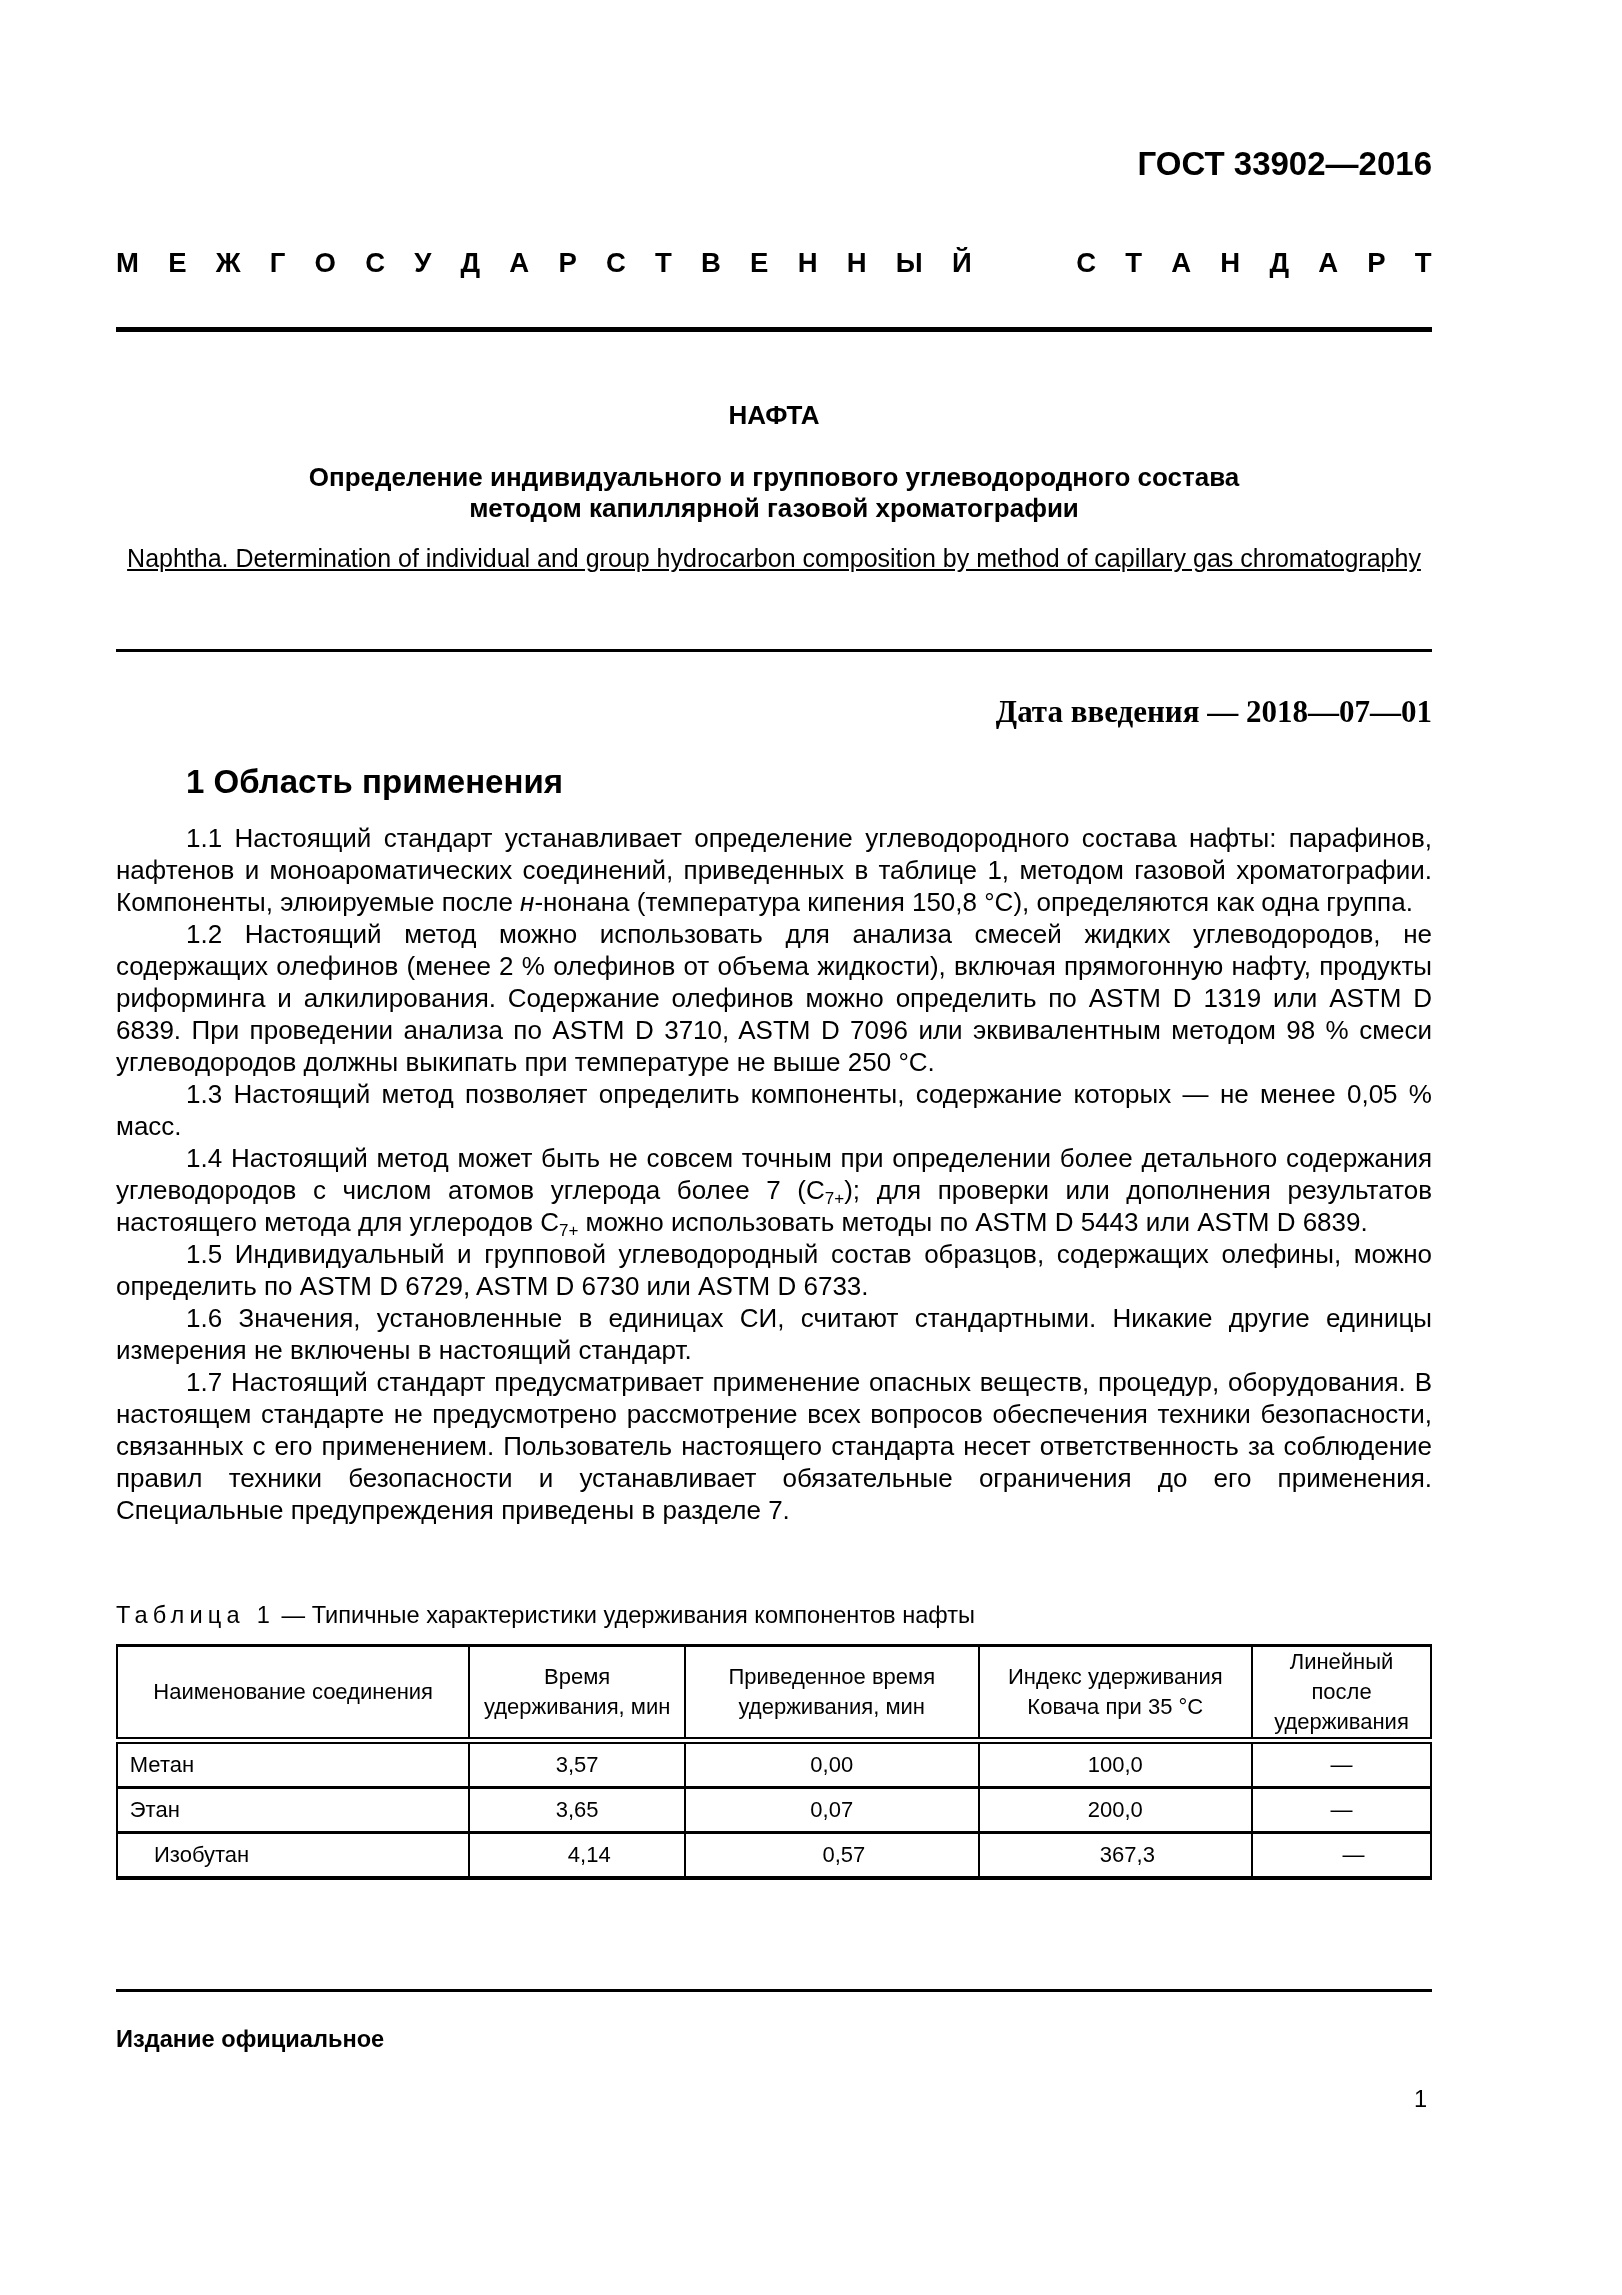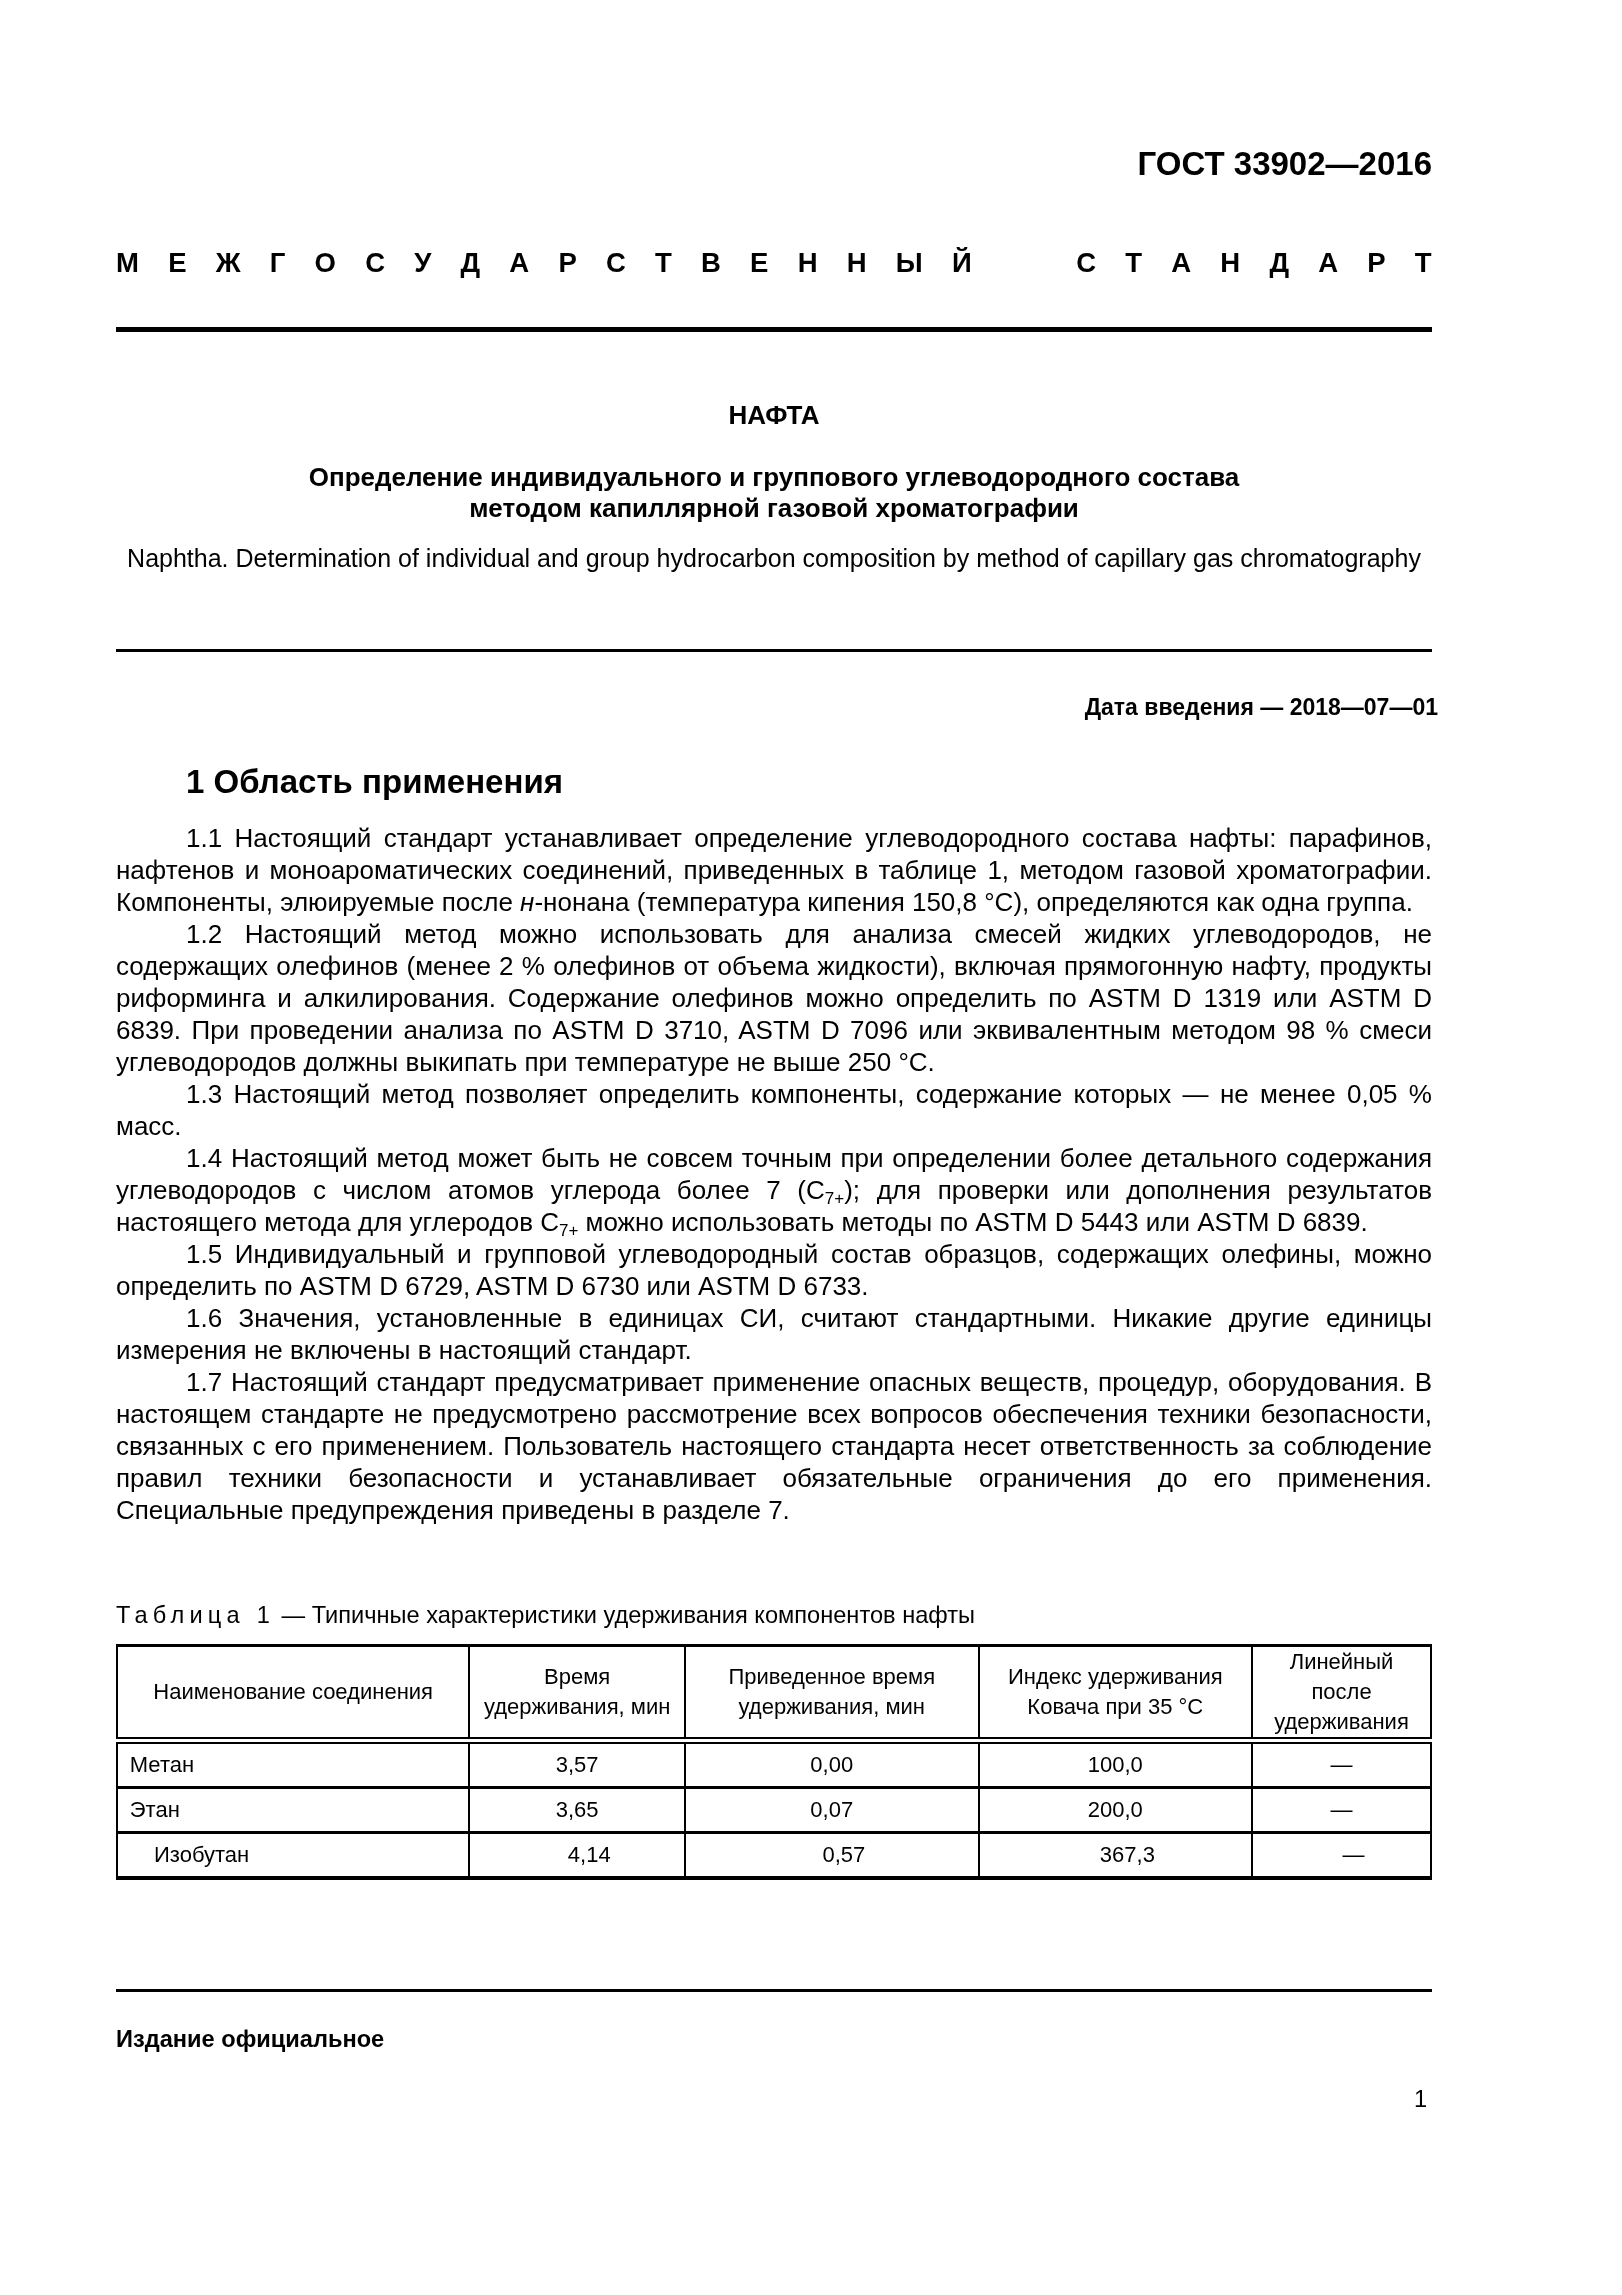--- a/index.html
+++ b/index.html
@@ -8,22 +8,22 @@
   .abs { position: absolute; }
   .doc-code { top: 145px; right: 191px; font-size: 33px; font-weight: bold; letter-spacing: 0; }
   .std-type { top: 247px; left: 116px; width: 1316px; display: flex; justify-content: space-between;
               font-size: 27.5px; font-weight: bold; }
   .std-type .gap { width: 46px; }
   .rule-thick { left: 116px; width: 1316px; height: 5.2px; background: #000; }
   .rule-thin { left: 116px; width: 1316px; height: 2.6px; background: #000; }
   .title-block { left: 116px; width: 1316px; text-align: center; }
   .title-main { top: 400px; font-size: 26px; font-weight: bold; }
   .title-sub { top: 462px; font-size: 26px; font-weight: bold; line-height: 31px; }
-  .title-en { top: 544px; font-size: 25px; }
-  .date { top: 694px; right: 185px; font-size: 23px; font-weight: bold; }
+  .title-en { top: 544px; font-size: 25px; text-decoration: underline; }
+  .date { top: 694px; right: 191px; font-size: 31px; font-weight: bold; font-family: Liberation Serif, serif; }
   .section-heading { top: 763px; left: 186px; font-size: 33px; font-weight: bold; }
   .body-text { top: 822px; left: 116px; width: 1316px; font-size: 26px; line-height: 32px;
                text-align: justify; }
   .body-text p { margin: 0; text-indent: 70px; }
   .body-text i { font-style: italic; }
   .body-text sub { font-size: 17px; vertical-align: -5.2px; line-height: 0; }
   .table-caption { top: 1602px; left: 116px; font-size: 23.6px; }
   .table-caption .spaced { letter-spacing: 5.2px; }
   table.data-table { position: absolute; top: 1644px; left: 116px; width: 1316px;
                      border-collapse: collapse; font-size: 22px; }

